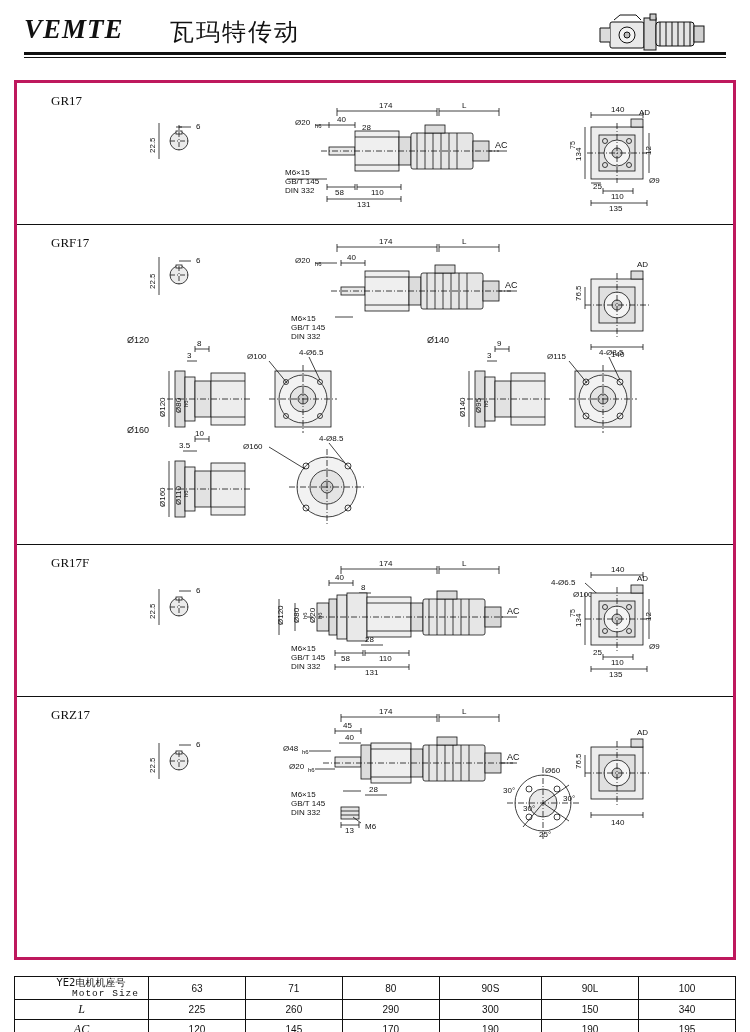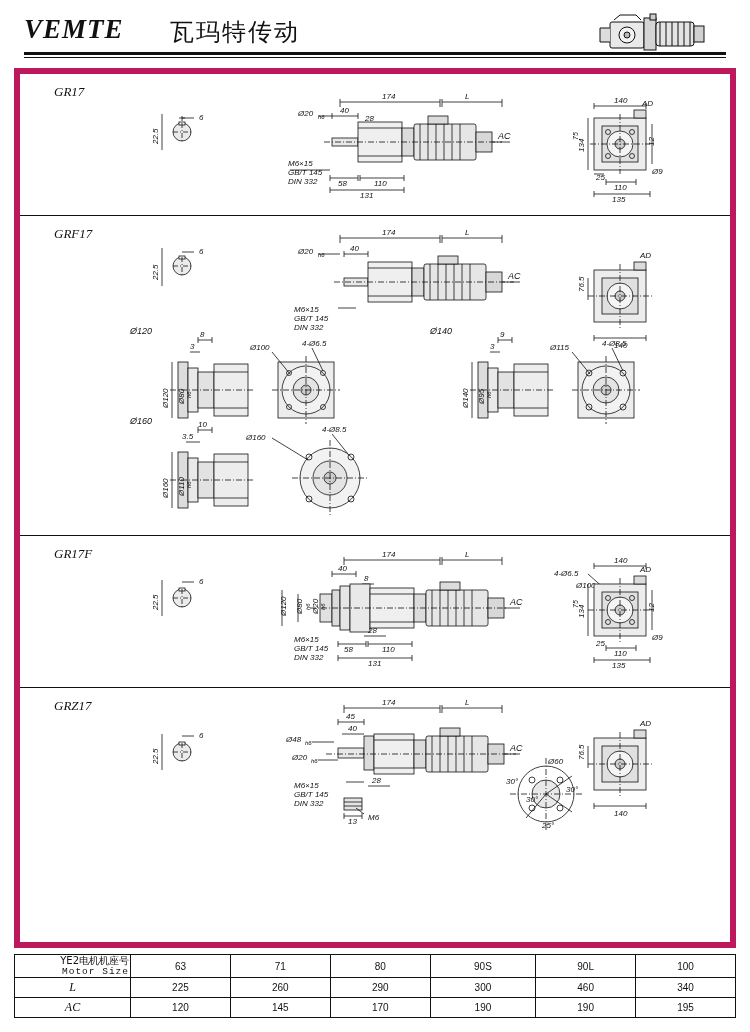--- a/index.html
+++ b/index.html
@@ -29,37 +29,37 @@
   .logo-box{position:absolute;right:18px;top:0px;width:130px;height:50px;}
 
   .series{
     position:relative;margin:2px 0 4px 14px;
     font-family:"Liberation Serif", serif;
     font-style:italic;font-size:15px;
   }
   .series .cn{font-family:"DejaVu Sans",sans-serif;font-style:normal;font-size:13px;}
 
   
-  .frame{position:relative;border:6px solid #be185d;margin:4px 4px;height:880px;box-sizing:border-box;font-style:italic;}
+  .frame{position:relative;border:3px solid #be185d;margin:16px 4px;height:880px;box-sizing:border-box;}
   .row{position:relative;border-bottom:1px solid #111;box-sizing:border-box;}
   .row:last-child{border-bottom:none;}
   .rowlabel{
     position:absolute;left:34px;top:10px;
     font-family:"Liberation Serif", serif;font-size:13px;
   }
   .canvas{position:absolute;inset:0;}
   svg{display:block;}
 
   
   .tbl{margin:6px 4px 0 4px;border-collapse:collapse;width:calc(100% - 8px);}
   .tbl td{
     border:1px solid #111;text-align:center;font-size:10px;height:17px;
     font-family:"Liberation Sans", sans-serif;
   }
-  .tbl td.head{width:112px;text-align:right;padding-left:2px;font-size:10px;line-height:1.05;}
+  .tbl td.head{width:112px;text-align:center;padding-left:20px;font-size:10px;line-height:1.05;}
   .tbl td.rowh{width:112px;font-style:italic;font-family:"Liberation Serif",serif;font-size:12px;}
   .cnhead{font-family:"DejaVu Sans",sans-serif;font-size:10px;}
   .mono{font-family:"Liberation Mono", monospace;font-size:9.5px;letter-spacing:1px;margin-left:29px;}
 </style>
 </head>
 <body>
 
 <div class="page">
 
   <div class="header">
@@ -593,21 +593,21 @@
       <td>90S</td>
       <td>90L</td>
       <td>100</td>
     </tr>
     <tr>
       <td class="rowh">L</td>
       <td>225</td>
       <td>260</td>
       <td>290</td>
       <td>300</td>
-      <td>460</td>
+      <td>150</td>
       <td>340</td>
     </tr>
     <tr>
       <td class="rowh">AC</td>
       <td>120</td>
       <td>145</td>
       <td>170</td>
       <td>190</td>
       <td>190</td>
       <td>195</td>

